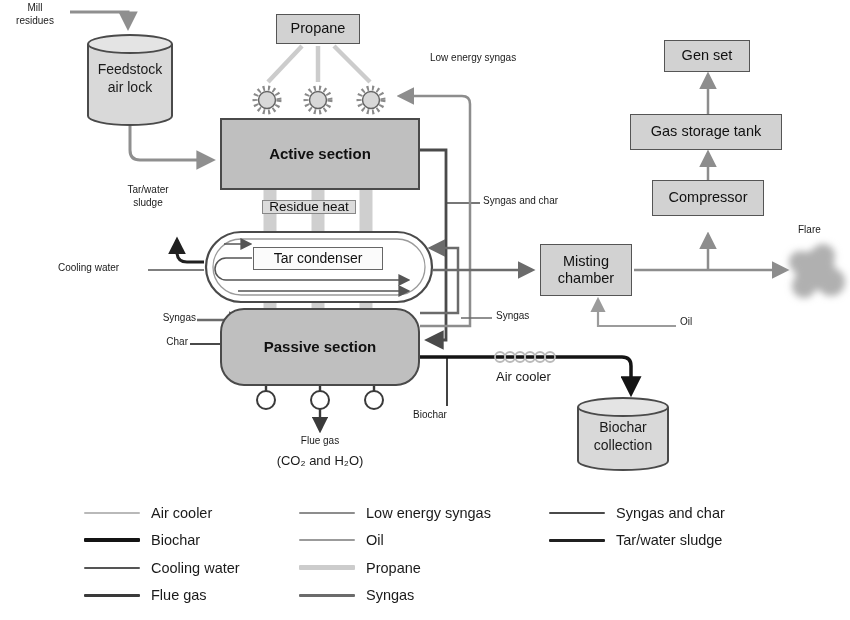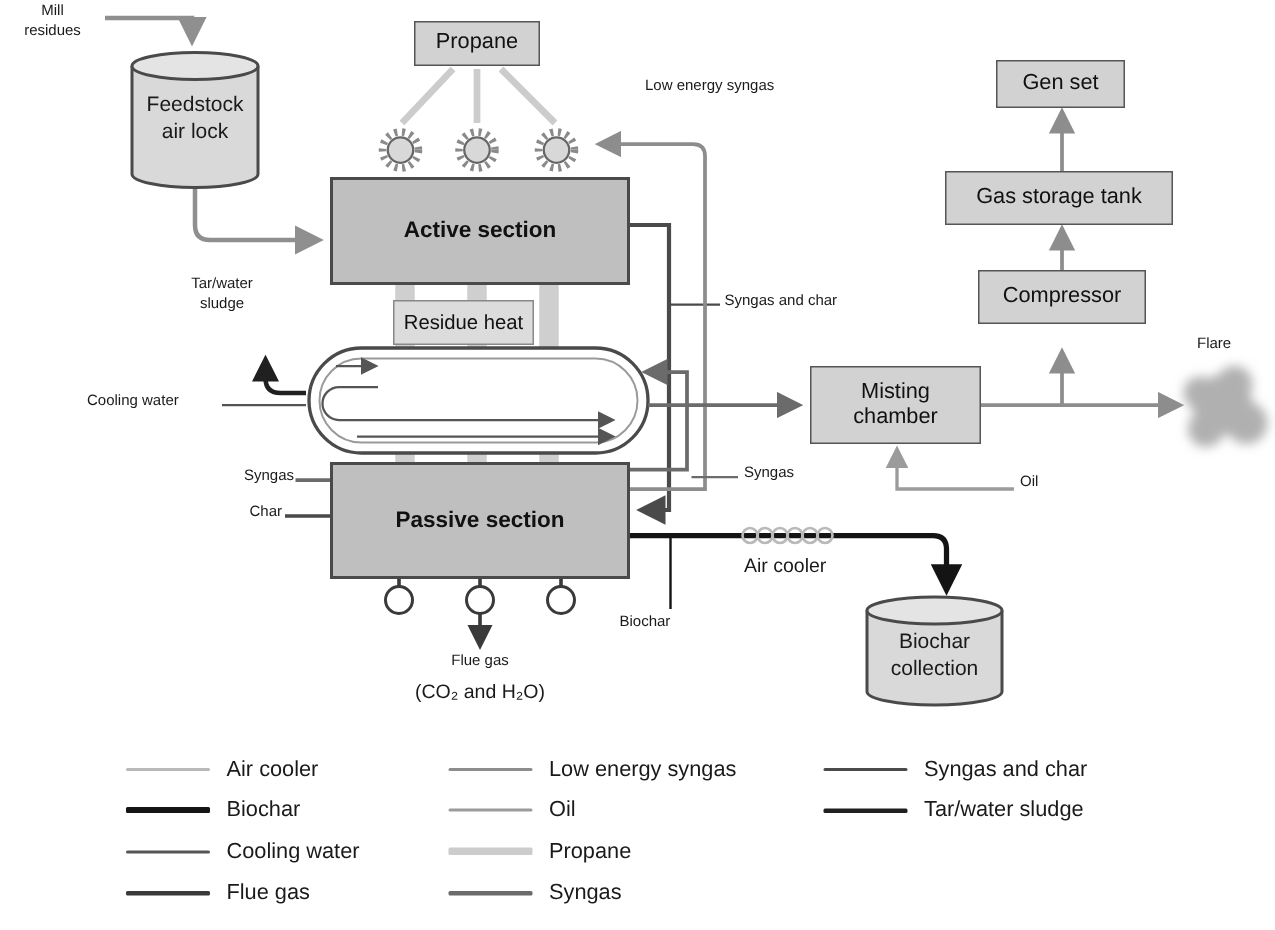--- a/index.html
+++ b/index.html
@@ -180,23 +180,24 @@
       <circle cx="815" cy="270" r="20"></circle>
         <circle cx="831" cy="282" r="14"></circle>
         <circle cx="804" cy="286" r="12"></circle>
       <circle cx="823" cy="256" r="12"></circle>
         <circle cx="800" cy="262" r="11"></circle>
     </g>
   </svg>
 
   <div class="box" style="left:276px; top:14px; width:84px; height:30px;">Propane</div>
   <div class="box section" style="left:220px; top:118px; width:200px; height:72px;">Active section</div>
-  <div class="box minibox" style="left:262px; top:200px; width:94px; height:30px;">Residue heat</div>
-  <div class="box section" style="left:220px; top:308px; width:200px; height:78px;">Passive section</div>
-  <div class="box" style="left:540px; top:244px; width:114px; height:52px;">Misting
+  <div class="box minibox" style="left:262px; top:200px; width:94px; height:14px;">Residue heat</div>
+  <div class="box condlabel" style="left:253px; top:247px; width:130px; height:23px;">Tar condenser</div>
+  <div class="box section" style="left:220px; top:308px; width:200px; height:78px;border-radius:24px;">Passive section</div>
+  <div class="box" style="left:540px; top:244px; width:92px; height:52px;">Misting
 chamber</div>
   <div class="box" style="left:652px; top:180px; width:112px; height:36px;">Compressor</div>
   <div class="box" style="left:630px; top:114px; width:152px; height:36px;">Gas storage tank</div>
   <div class="box" style="left:664px; top:40px; width:86px; height:32px;">Gen set</div>
 
   <div class="cyl-label" style="left:88px; top:60px; width:84px;">Feedstock
 air lock</div>
   <div class="cyl-label" style="left:578px; top:418px; width:90px;">Biochar
 collection</div>
 

